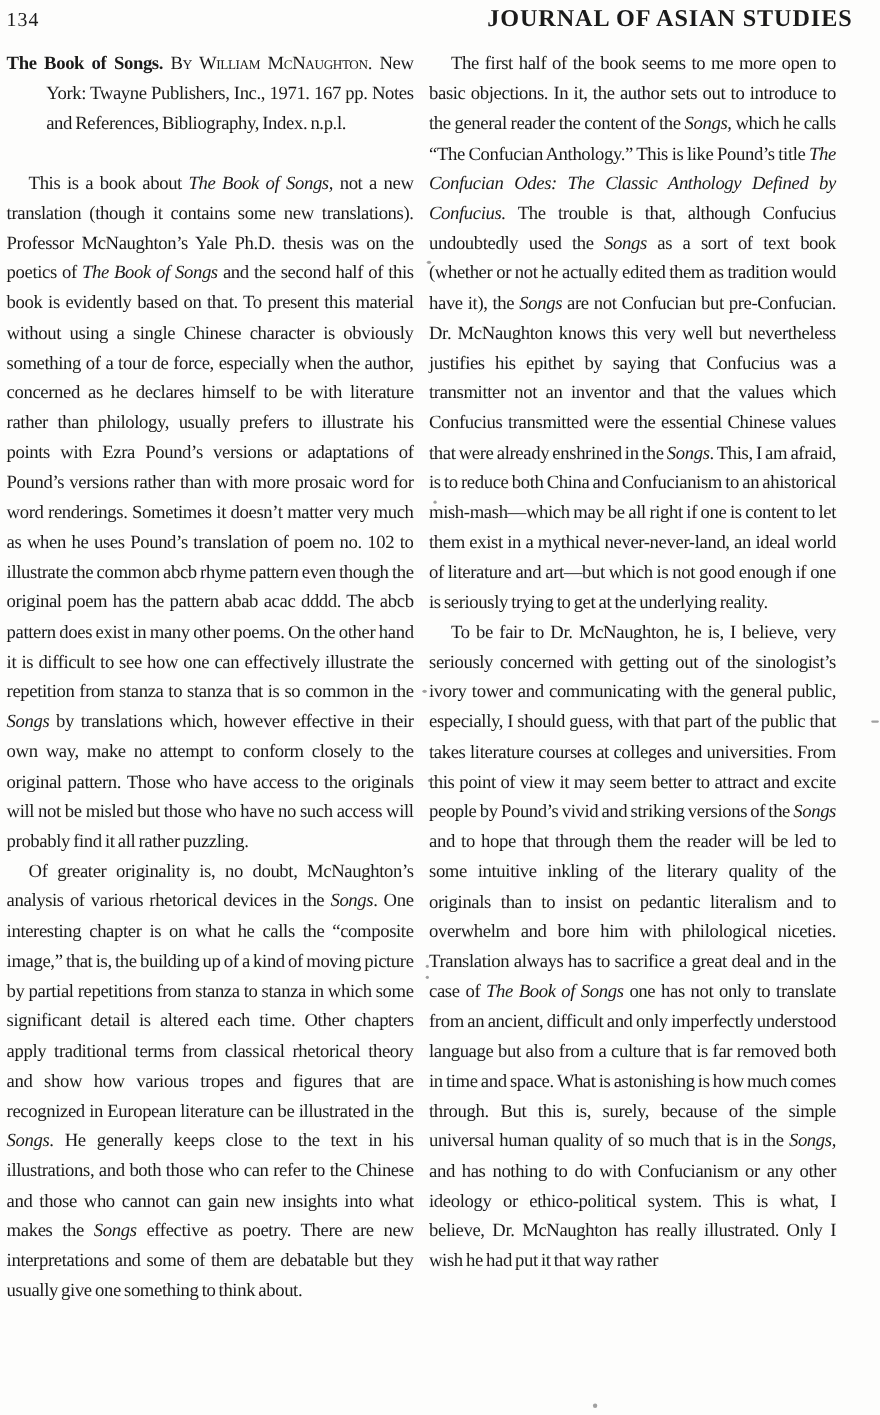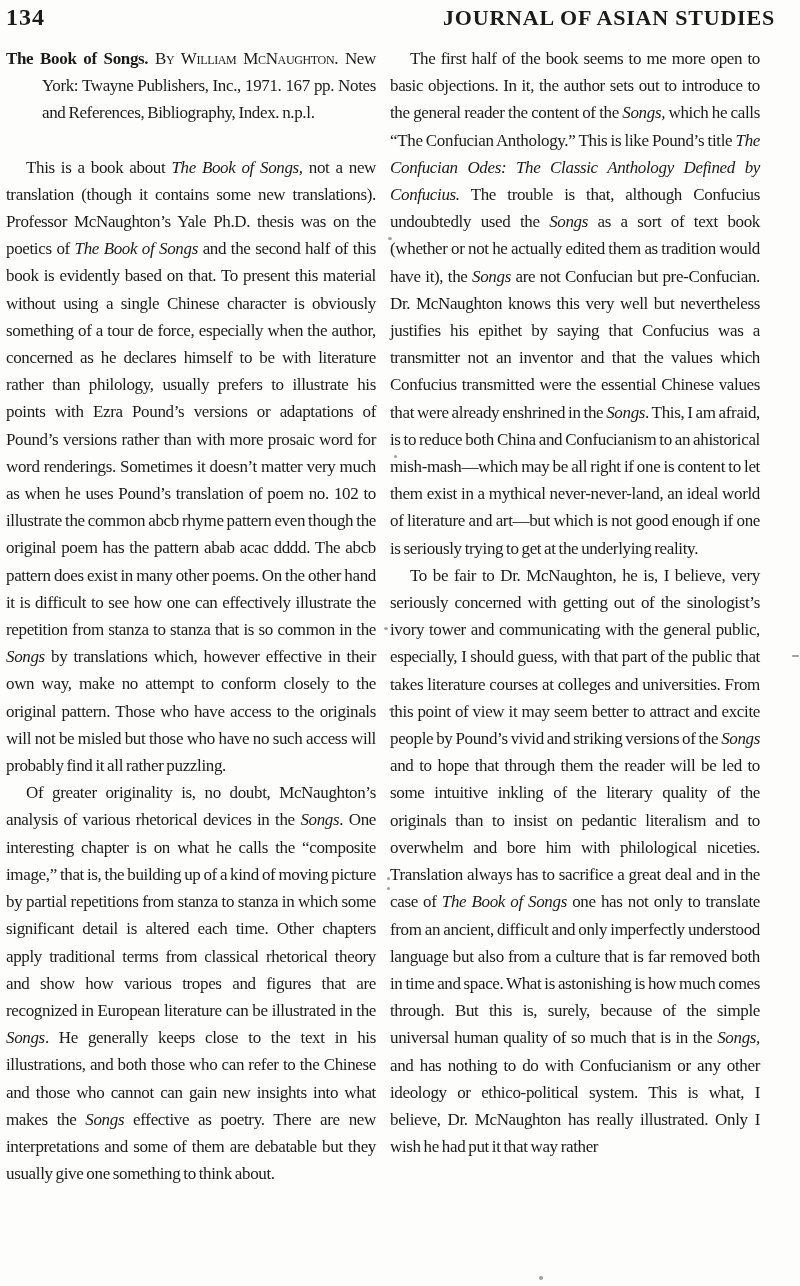--- a/index.html
+++ b/index.html
@@ -12,22 +12,22 @@
     overflow:hidden;
   }
   .page { padding:4px 25px 0 6px; }
 
   .running-head {
     display:flex;
     justify-content:space-between;
     align-items:baseline;
   }
   .page-number {
-    font-size:24px;
-    font-weight:bold;
+    font-size:18px;
+    font-weight:normal;
     letter-spacing:1px;
   }
   .journal-title {
     font-size:22px;
     font-weight:bold;
     letter-spacing:0.8px;
   }
 
   .columns {
     display:flex;

